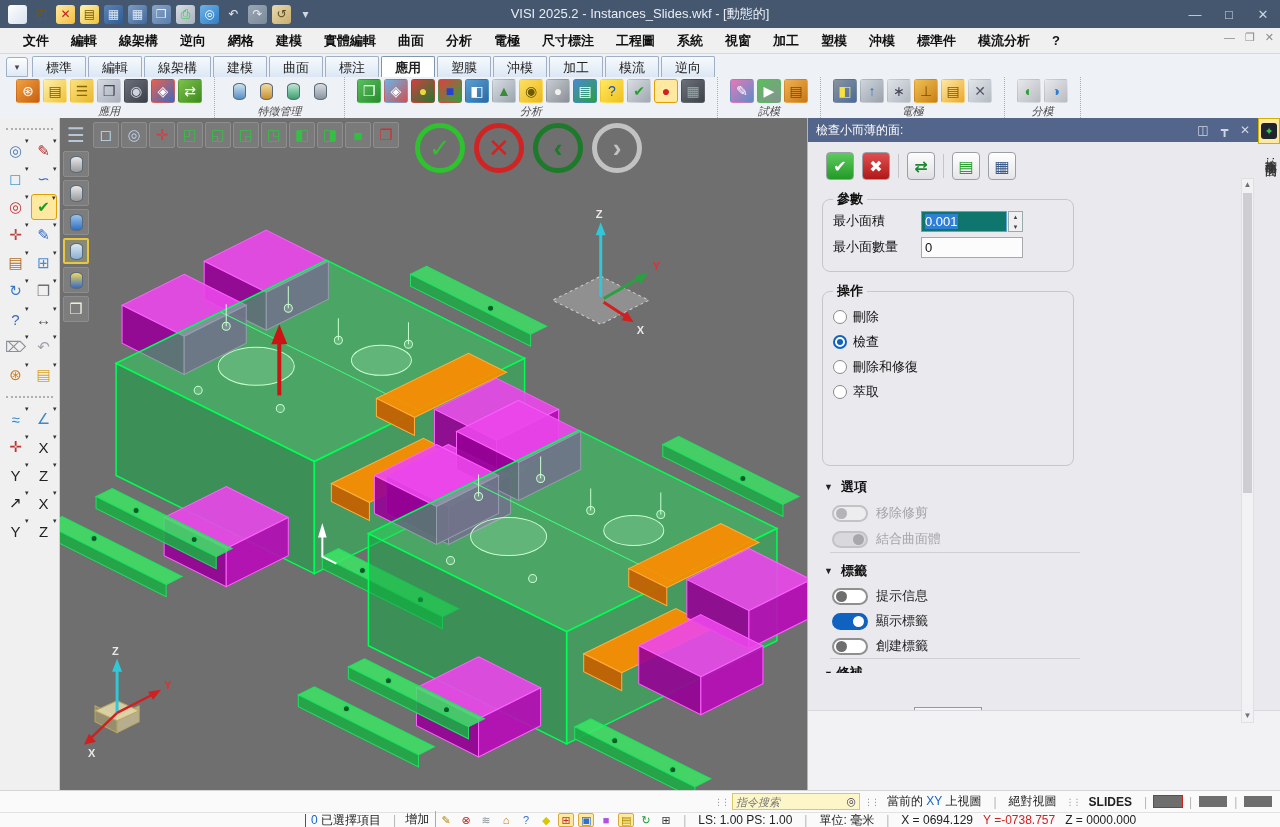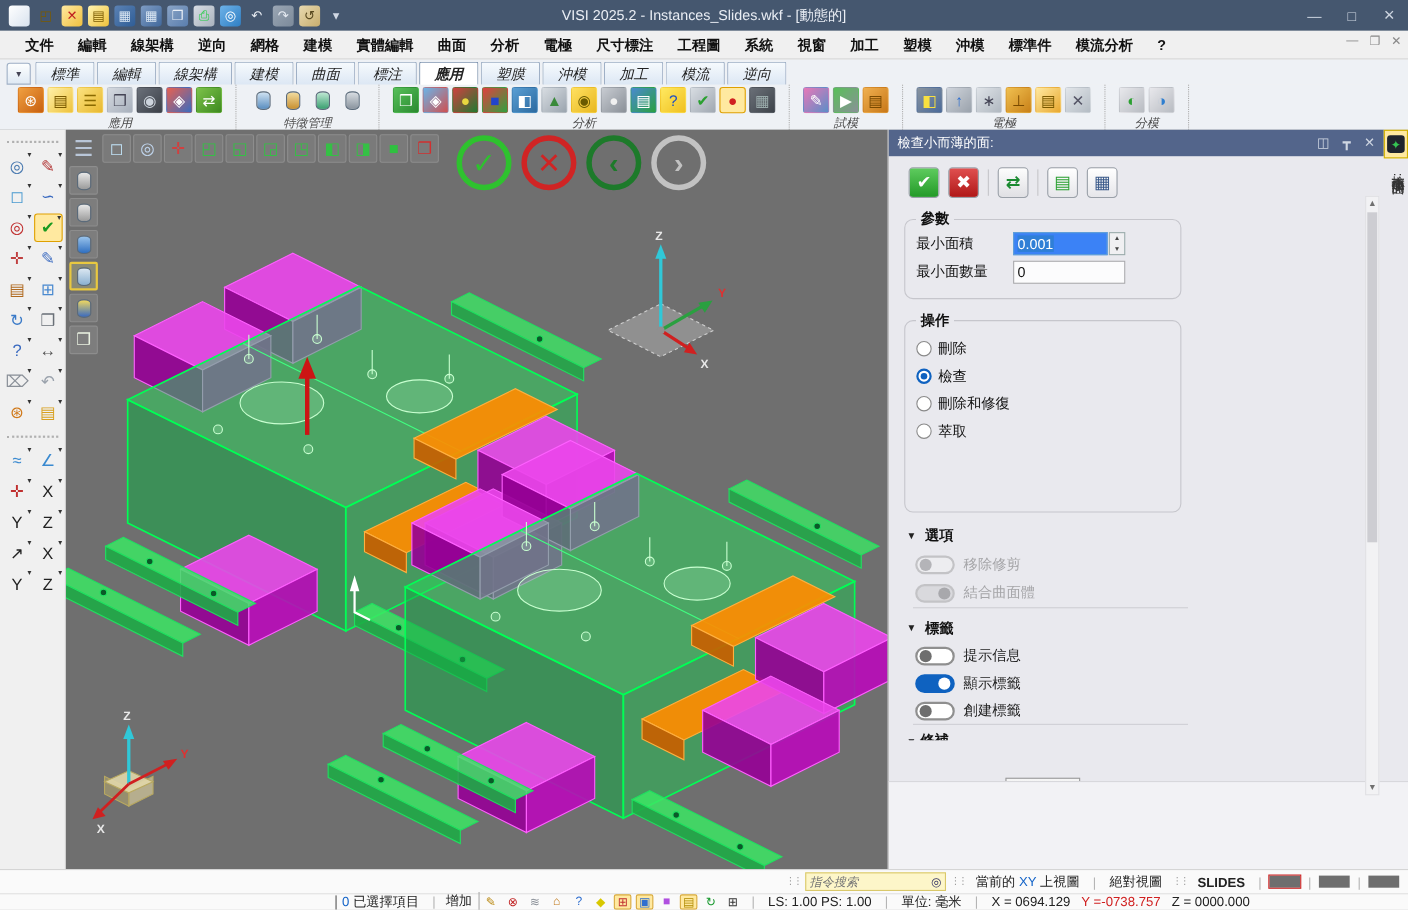--- a/index.html
+++ b/index.html
@@ -20,21 +20,21 @@
   #menubar { position:relative; height:26px; background:#f0f0f0; border-bottom:1px solid #d8d8d8;
              display:flex; align-items:center; gap:0; padding-left:12px; }
   .menu-item { font-size:13px; font-weight:bold; color:#111; padding:0 11px; height:100%; display:flex; align-items:center; }
   #menu-wincontrols { position:absolute; right:6px; top:3px; display:flex; gap:10px; color:#8a8a8a; font-size:11px; }
 
   
   #tabrow { height:23px; background:#eef1f5; display:flex; align-items:flex-end; padding-left:6px; }
   #tab-menu-btn { width:22px; height:20px; border:1px solid #9fb0c6; background:linear-gradient(#fdfefe,#dfe9f4);
                   border-radius:3px 3px 0 0; margin-right:4px; font-size:9px; color:#445; text-align:center; line-height:18px; }
   .rtab { font-size:13px; color:#222; padding:2px 13px 2px; border:1px solid #9fb0c6; border-bottom:none;
-          background:linear-gradient(#f6fafd,#dce7f4); border-radius:2px 2px 0 0; margin-right:2px; height:21px;font-style:italic; }
+          background:linear-gradient(#f6fafd,#dce7f4); border-radius:2px 2px 0 0; margin-right:2px; height:21px; }
   .rtab.active { background:#fff; font-weight:bold; border-color:#8096b0; }
 
   
   #ribbon { height:41px; background:#eef1f5; display:flex; align-items:stretch; padding-left:4px; }
   .rgroup { display:flex; flex-direction:column; align-items:center; justify-content:flex-start;
             padding:2px 12px 0; border-right:1px dotted #adadad; }
   .rgroup .icons { display:flex; gap:3px; align-items:center; }
   .rgroup .glabel { font-size:11px; font-style:italic; color:#4a4a4a; margin-top:1px; }
   .ibtn { width:24px; height:24px; border-radius:3px; display:flex; align-items:center; justify-content:center;
           font-size:14px; line-height:1; border:1px solid transparent; }
@@ -79,21 +79,21 @@
                display:flex; align-items:center; justify-content:center; }
   #pside-tab { position:absolute; right:1px; top:32px; width:20px; writing-mode:vertical-rl; font-size:12px;
                color:#333; letter-spacing:1px; }
   #ptoolbar { position:absolute; left:18px; top:34px; display:flex; gap:8px; align-items:center; }
   .pbtn { width:28px; height:28px; border:1px solid #9aa0a8; border-radius:4px; display:flex; align-items:center;
           justify-content:center; font-size:16px; font-weight:bold; background:linear-gradient(#fdfdfd,#e3e3e6); }
   .psep { width:1px; height:24px; background:#c5c5c9; }
   fieldset.pgroup { position:absolute; left:14px; width:252px; border:1px solid #c6c6cc; border-radius:8px; background:transparent; }
   fieldset.pgroup legend { font-size:13px; font-weight:bold; color:#111; margin-left:10px; padding:0 4px; }
   .prow { position:relative; height:26px; display:flex; align-items:center; padding-left:10px; font-size:13px; color:#111; }
-  .pinput { position:absolute; left:98px; width:86px; height:21px; border:1px solid #62a0d8; background:#3b82f6;
+  .pinput { position:absolute; left:98px; width:86px; height:21px; border:1px solid #62a0d8; background:#0f766e;
             font-size:13px; display:flex; align-items:center; padding-left:3px; }
   .pinput .sel { background:#2f7fd6; color:#fff; }
   .pinput.disabled { border:1px solid #a8a8ac; left:98px; width:102px; background:#fcfcfd; }
   .spinner { position:absolute; left:185px; width:15px; height:21px; border:1px solid #9aa; background:#f0f0f2;
              display:flex; flex-direction:column; }
   .spinner div { flex:1; font-size:6px; color:#444; text-align:center; line-height:10px; }
   .radio-row { display:flex; align-items:center; gap:6px; height:25px; padding-left:10px; font-size:13px; color:#111; }
   .rdot { width:14px; height:14px; border-radius:50%; border:1px solid #8a8a8a; background:#fff; position:relative; flex:none; }
   .rdot.sel { border:2px solid #0f62c0; }
   .rdot.sel::after { content:""; position:absolute; inset:2px; border-radius:50%; background:#0f62c0; }

